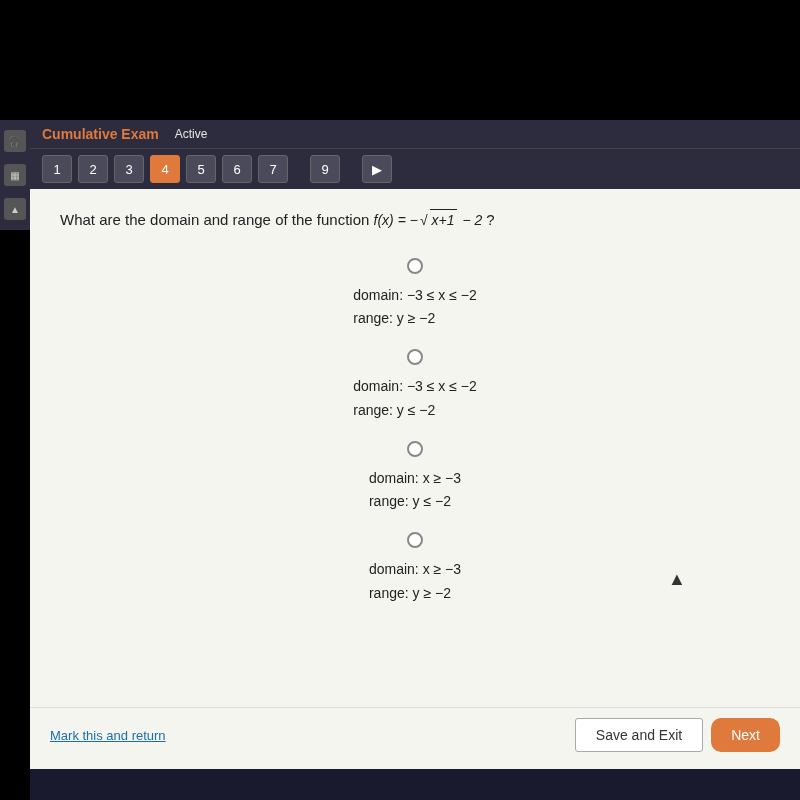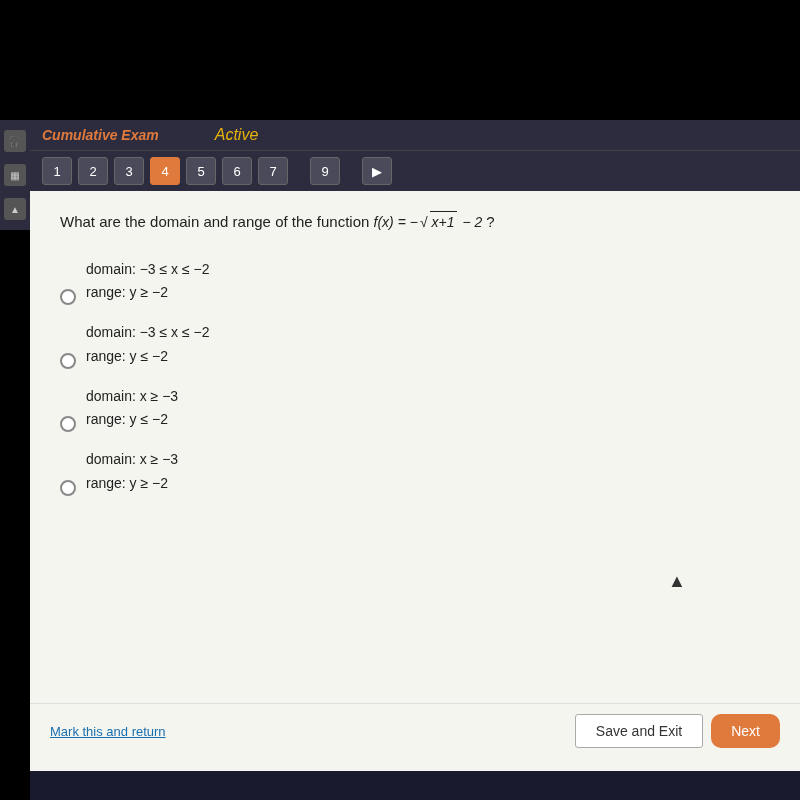--- a/index.html
+++ b/index.html
@@ -21,33 +21,31 @@
       bottom: 0;
       background: #1a1a2e;
     }
 
     .top-bar {
       background: #2c2c3e;
       padding: 6px 12px;
       display: flex;
       align-items: center;
       gap: 16px;
-      font-style: italic;
     }
 
     .top-bar-title {
       color: #e0793c;
       font-size: 14px;
       font-weight: bold;
     }
 
     .top-bar-status {
-      color: #eab308;
-      font-size: 16px;
-      margin-left: 40px;
+      color: #e5e5e5;
+      font-size: 12px;
     }
 
     .nav-bar {
       background: #2c2c3e;
       padding: 6px 12px;
       display: flex;
       align-items: center;
       gap: 6px;
       border-top: 1px solid #444;
     }
@@ -115,22 +113,23 @@
 
     .options-list {
       list-style: none;
       display: flex;
       flex-direction: column;
       gap: 16px;
     }
 
     .option-item {
       display: flex;
-      align-items: flex-end;
+      align-items: center;
       gap: 10px;
+      flex-direction: column;
     }
 
     .radio-btn {
       width: 16px;
       height: 16px;
       border: 2px solid #888;
       border-radius: 50%;
       margin-top: 2px;
       flex-shrink: 0;
       background: #fff;
@@ -141,21 +140,21 @@
     }
 
     .option-text {
       font-size: 14px;
       color: #222;
       line-height: 1.7;
     }
 
     .bottom-bar {
       position: absolute;
-      bottom: 13px;
+      bottom: 7px;
       left: 0;
       right: 0;
       background: #f5f5f0;
       padding: 12px 20px;
       display: flex;
       align-items: center;
       justify-content: space-between;
       border-top: 1px solid #ddd;
       height: 55px;
     }

